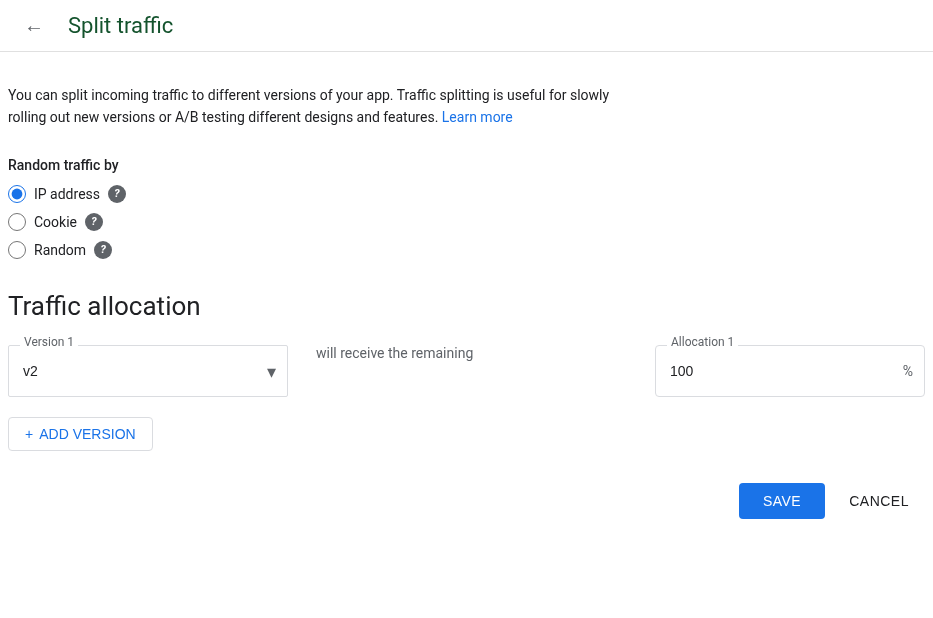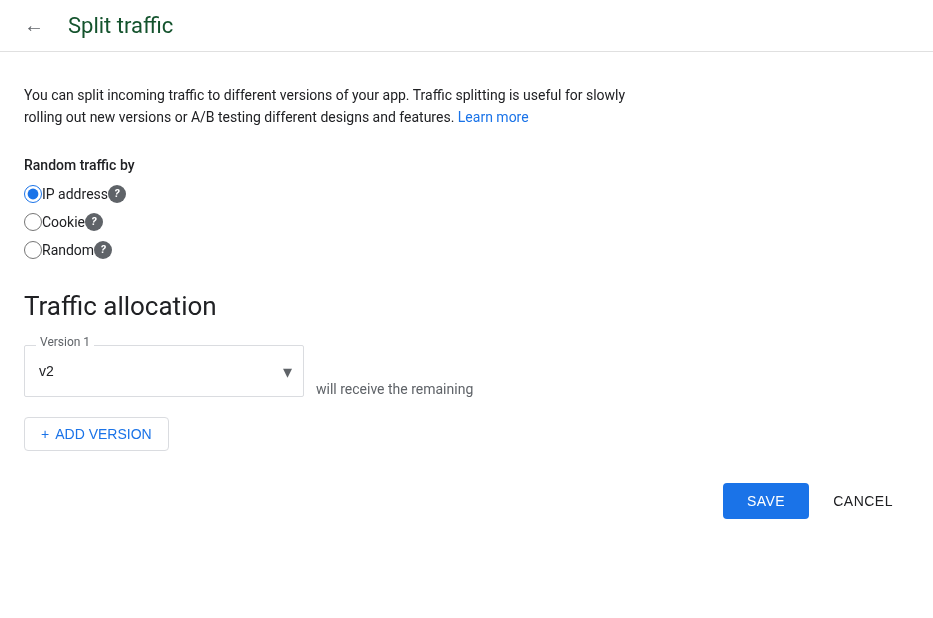--- a/index.html
+++ b/index.html
@@ -44,21 +44,21 @@
       color: #5f6368;
     }
 
     .page-title {
       font-size: 22px;
       font-weight: 400;
       color: #14532d;
     }
 
     .content {
-      padding: 32px 24px;
+      padding: 32px 8px;
     }
 
     .description {
       font-size: 14px;
       color: #202124;
       line-height: 1.6;
       max-width: 640px;
       margin-bottom: 28px;
     }
 
@@ -77,20 +77,21 @@
     .radio-group {
       display: flex;
       flex-direction: column;
       gap: 10px;
       margin-bottom: 32px;
     }
 
     .radio-item {
       display: flex;
       align-items: center;
+      gap: 8px;
       cursor: pointer;
     }
 
     .radio-input {
       width: 18px;
       height: 18px;
       accent-color: #1a73e8;
       cursor: pointer;
     }
 
@@ -116,22 +117,22 @@
 
     .traffic-allocation-title {
       font-size: 26px;
       font-weight: 400;
       color: #202124;
       margin-bottom: 24px;
     }
 
     .allocation-row {
       display: flex;
-      align-items: flex-end;
-      gap: 12px;
+      align-items: flex-start;
+      gap: 28px;
       margin-bottom: 20px;
     }
 
     .field-group {
       display: flex;
       flex-direction: column;
       position: relative;
     }
 
     .field-group label {
@@ -313,20 +314,25 @@
       <label>Version 1</label>
       <select class="select-field">
         <option value="v2" selected="">v2</option>
         <option value="v1">v1</option>
       </select>
       <span class="select-arrow">▾</span>
     </div>
 
     <span class="remaining-text">will receive the remaining</span>
 
+    <div class="allocation-field-wrapper field-group">
+      <label>Allocation 1</label>
+      <input type="text" class="allocation-input" value="100" style="">
+      <span class="percent-symbol">%</span>
+    </div>
 
   </div>
 
   <button class="add-version-btn">
     <span>+</span>
     <span>ADD VERSION</span>
   </button>
 
   <div class="actions">
     <button class="save-btn">SAVE</button>

